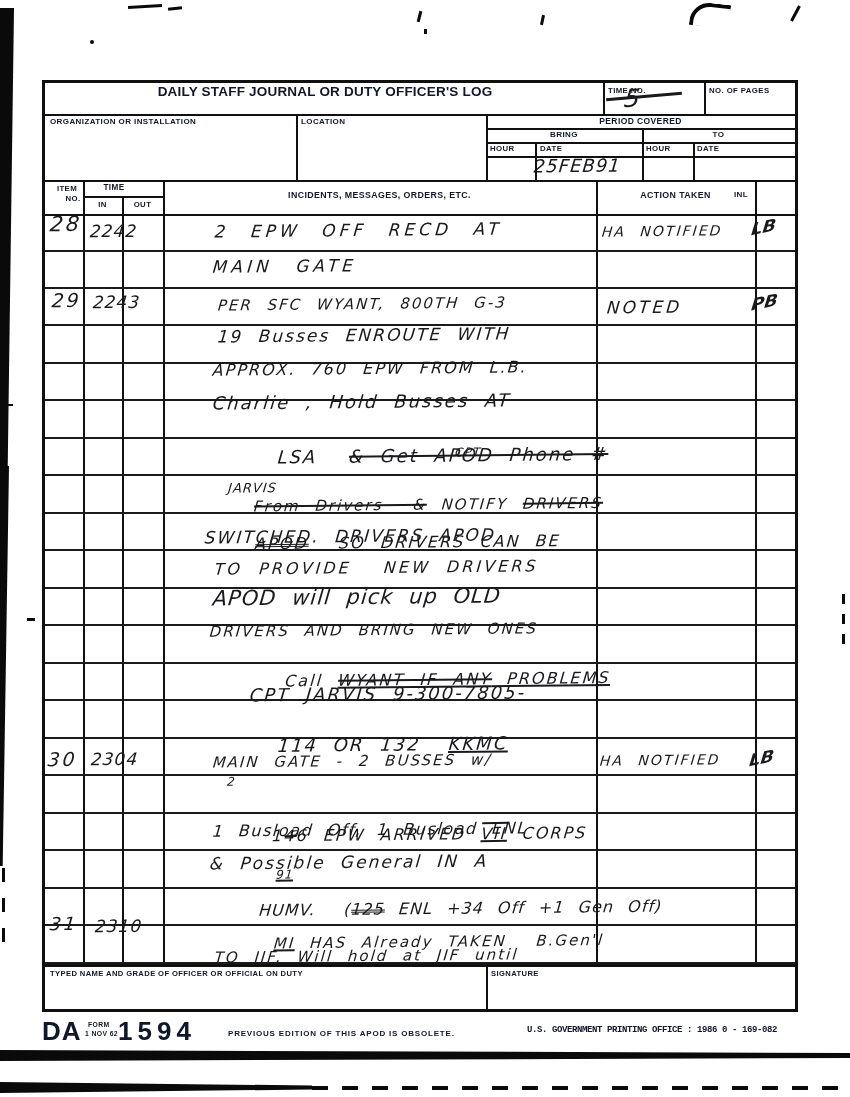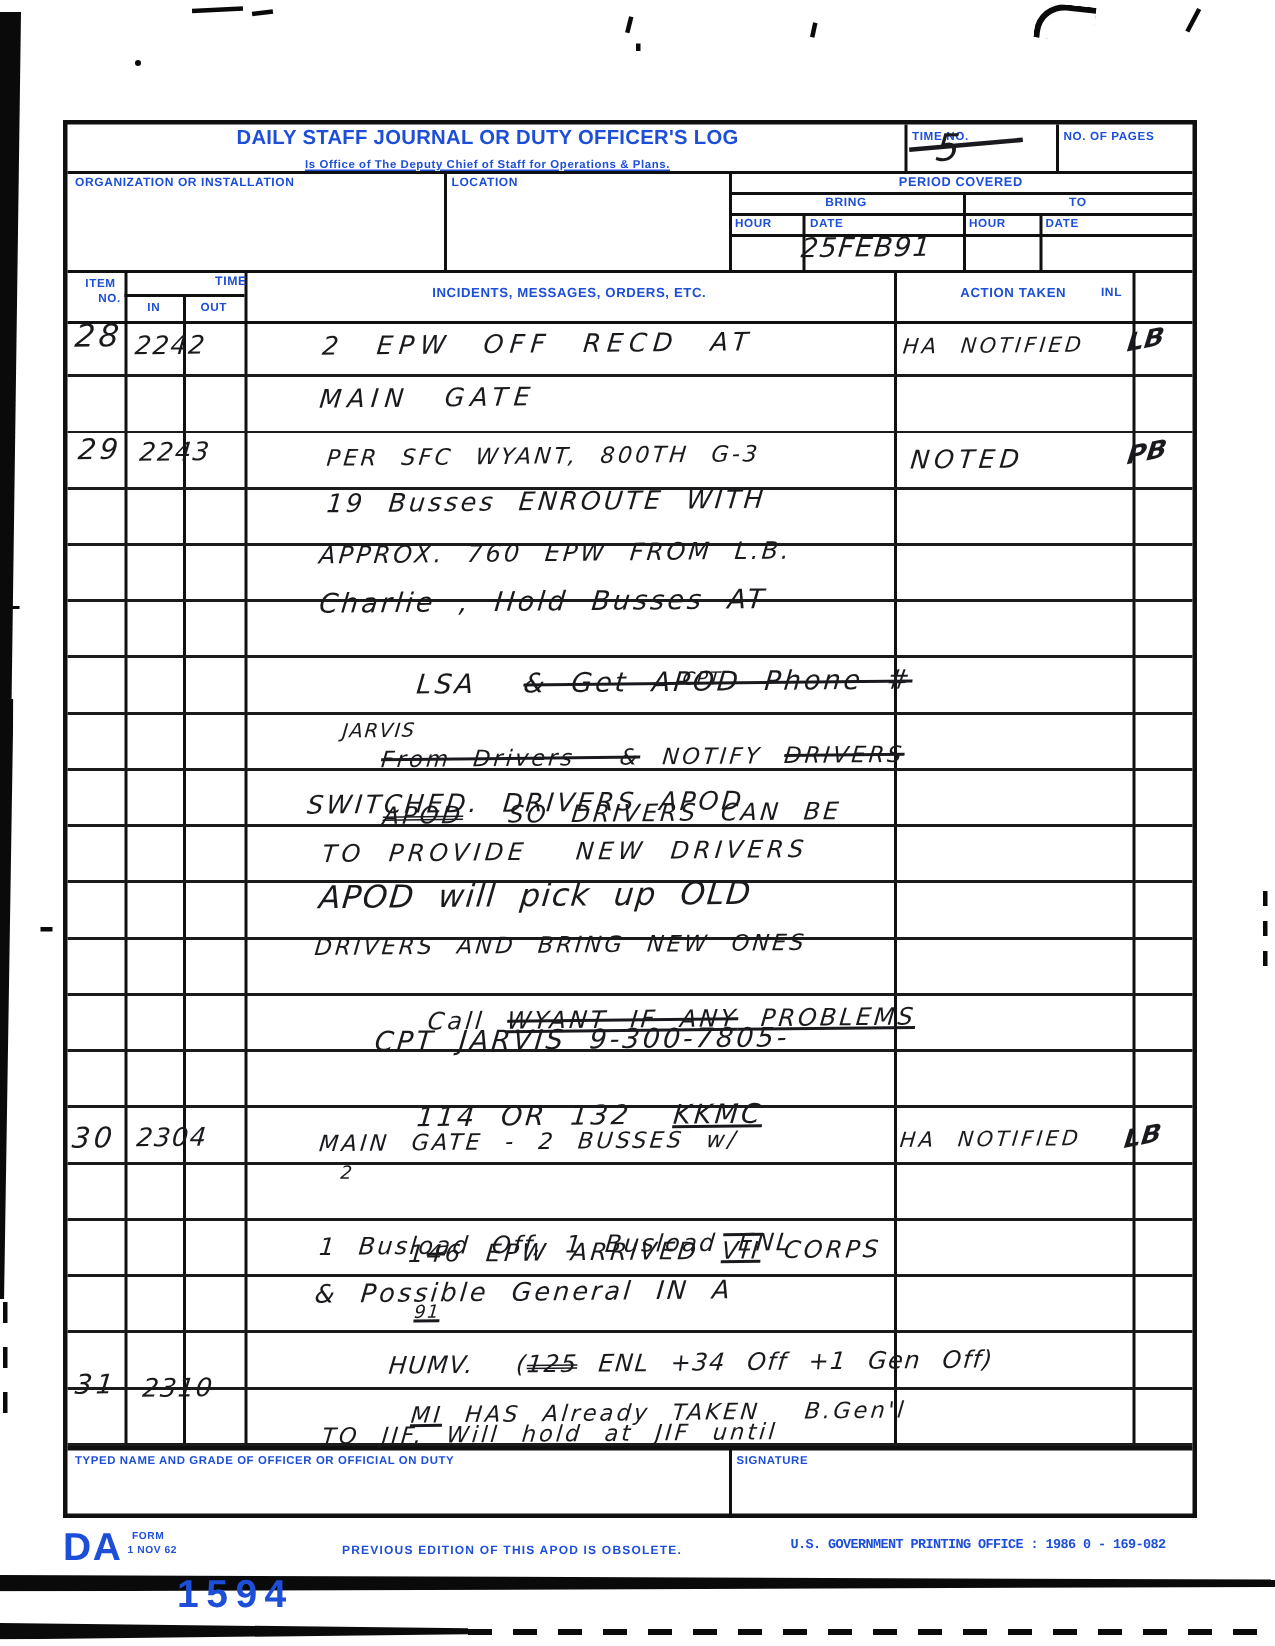--- a/index.html
+++ b/index.html
@@ -1,20 +1,20 @@
 <!DOCTYPE html>
 <html><head>
 <meta charset="utf-8">
 <style>
   html,body{margin:0;padding:0;background:#ffffff;}
   .sheet{position:relative;width:850px;height:1097px;background:#ffffff;overflow:hidden;
          font-family:"Liberation Sans",sans-serif;color:#141414;}
   .abs{position:absolute;}
   
-  .lbl{position:absolute;font-weight:bold;color:#1d4ed8;letter-spacing:.4px;white-space:nowrap;}
+  .lbl{position:absolute;font-weight:bold;color:#0f172a;letter-spacing:.4px;white-space:nowrap;}
   .ctr{text-align:center;}
   
   .form{position:absolute;left:42px;top:80px;width:756px;height:932px;border:3px solid #101010;box-sizing:border-box;}
   .hl{position:absolute;background:#101010;height:2px;}
   .vl{position:absolute;background:#101010;width:2px;}
   
   .rows{position:absolute;left:0;width:750px;top:131px;height:750px;
         background:repeating-linear-gradient(to bottom,transparent 0,transparent 35.5px,#1b1b1b 35.5px,#1b1b1b 37.5px);}
   
   .hw{position:absolute;font-family:"DejaVu Sans",sans-serif;font-style:italic;color:#1a1a1e;
@@ -51,21 +51,20 @@
   <div class="art" style="left:0;top:1050px;width:850px;height:11px;clip-path:polygon(0 0,100% 28%,100% 72%,0 100%);"></div>
   <div class="art" style="left:0;top:1082px;width:312px;height:11px;clip-path:polygon(0 0,100% 32%,100% 68%,0 100%);"></div>
   <div class="abs" style="left:312px;top:1086px;width:538px;height:4px;background:repeating-linear-gradient(to right,#0a0a0a 0 16px,transparent 16px 30px);"></div>
 
   <div class="form">
 
     <div class="hl" style="left:0;top:31px;width:750px;"></div>
     <div class="vl" style="left:558px;top:0;height:31px;"></div>
     <div class="vl" style="left:659px;top:0;height:31px;"></div>
     <div class="lbl ctr" style="left:60px;top:1px;width:440px;font-size:13.5px;letter-spacing:.2px;">DAILY STAFF JOURNAL OR DUTY OFFICER'S LOG</div>
-    <div class="lbl ctr" style="left:60px;top:22px;width:440px;font-size:7.6px;font-weight:bold;text-decoration:underline;">Is  Office of  The Deputy Chief of Staff for Operations &amp; Plans.</div>
     <div class="lbl" style="left:563px;top:3px;font-size:7.8px;">TIME NO.</div>
     <div class="lbl" style="left:664px;top:3px;font-size:7.8px;">NO. OF PAGES</div>
 
     <div class="hl" style="left:0;top:97px;width:750px;"></div>
     <div class="vl" style="left:251px;top:31px;height:66px;"></div>
     <div class="vl" style="left:441px;top:31px;height:66px;"></div>
     <div class="lbl" style="left:5px;top:34px;font-size:8px;">ORGANIZATION OR INSTALLATION</div>
     <div class="lbl" style="left:256px;top:34px;font-size:8px;">LOCATION</div>
     <div class="lbl ctr" style="left:441px;top:33px;width:309px;font-size:8.5px;">PERIOD COVERED</div>
     <div class="hl" style="left:441px;top:45px;width:309px;"></div>
@@ -83,21 +82,21 @@
 
     <div class="hl" style="left:0;top:131px;width:750px;"></div>
     <div class="vl" style="left:38px;top:97px;height:784px;"></div>
     <div class="vl" style="left:118px;top:97px;height:784px;"></div>
     <div class="vl" style="left:551px;top:97px;height:784px;"></div>
     <div class="vl" style="left:710px;top:97px;height:784px;"></div>
     <div class="vl" style="left:77px;top:113px;height:768px;"></div>
     <div class="hl" style="left:38px;top:113px;width:80px;"></div>
     <div class="lbl ctr" style="left:0;top:101px;width:44px;font-size:7.8px;">ITEM</div>
     <div class="lbl ctr" style="left:0;top:111px;width:56px;font-size:7.8px;">NO.</div>
-    <div class="lbl ctr" style="left:38px;top:100px;width:62px;font-size:8.2px;padding-left:40px;">TIME</div>
+    <div class="lbl ctr" style="left:38px;top:100px;width:62px;font-size:8.2px;">TIME</div>
     <div class="lbl ctr" style="left:38px;top:117px;width:39px;font-size:7.8px;">IN</div>
     <div class="lbl ctr" style="left:77px;top:117px;width:41px;font-size:7.8px;">OUT</div>
     <div class="lbl ctr" style="left:118px;top:107px;width:433px;font-size:8.8px;">INCIDENTS, MESSAGES, ORDERS, ETC.</div>
     <div class="lbl ctr" style="left:551px;top:107px;width:159px;font-size:8.8px;">ACTION TAKEN</div>
     <div class="lbl ctr" style="left:676px;top:107px;width:40px;font-size:8px;">INL</div>
 
     <div class="rows"></div>
 
     <div class="hl" style="left:0;top:881px;width:750px;height:2.5px;"></div>
     <div class="vl" style="left:441px;top:881px;height:48px;"></div>
@@ -165,17 +164,17 @@
   <span class="hw" style="left:50px;top:913px;font-size:18px;">31</span>
   <span class="hw" style="left:95px;top:916px;font-size:17px;letter-spacing:1px;">2310</span>
   <span class="hw" style="left:215px;top:915px;font-size:15px;letter-spacing:2px;">
     <span class="ul">MI</span><span> HAS Already TAKEN  B.Gen'l</span>
   </span>
   <span class="hw" style="left:215px;top:947px;font-size:15px;letter-spacing:2px;">TO JIF. Will hold at JIF until</span>
 
   <span class="lbl" style="left:42px;top:1016px;font-size:26px;letter-spacing:1px;">DA</span>
   <span class="lbl" style="left:88px;top:1021px;font-size:6.8px;">FORM</span>
   <span class="lbl" style="left:85px;top:1030px;font-size:6.8px;">1 NOV 62</span>
-  <span class="lbl" style="left:118px;top:1016px;font-size:26px;letter-spacing:5px;margin-top:31px;">1594</span>
+  <span class="lbl" style="left:118px;top:1016px;font-size:26px;letter-spacing:5px;">1594</span>
   <span class="lbl" style="left:228px;top:1029px;font-size:8px;letter-spacing:.8px;">PREVIOUS EDITION OF THIS APOD IS OBSOLETE.</span>
   <span class="lbl" style="left:527px;top:1025px;font-size:9px;font-family:'Liberation Mono',monospace;letter-spacing:-.4px;">U.S. GOVERNMENT PRINTING OFFICE : 1986 0 - 169-082</span>
 
 </div>
 
 </body></html>

